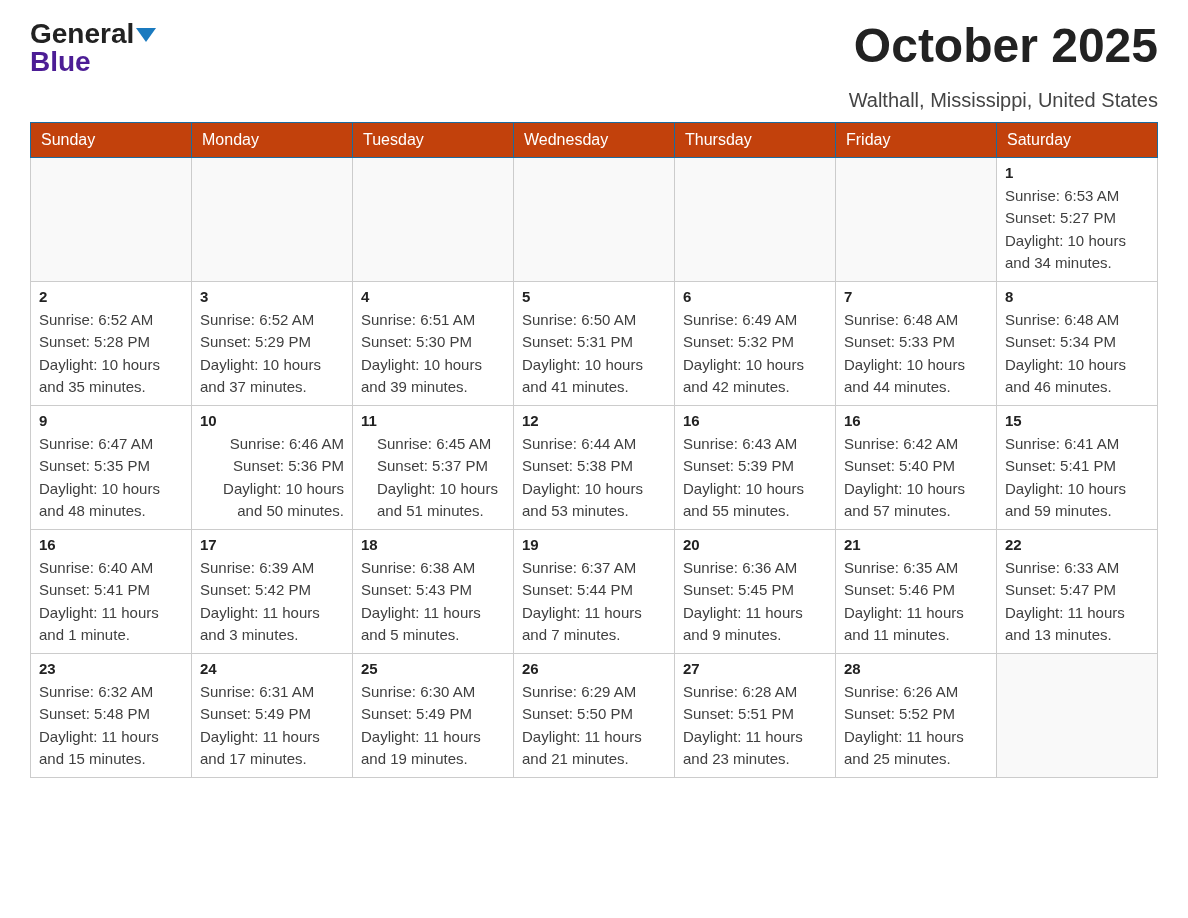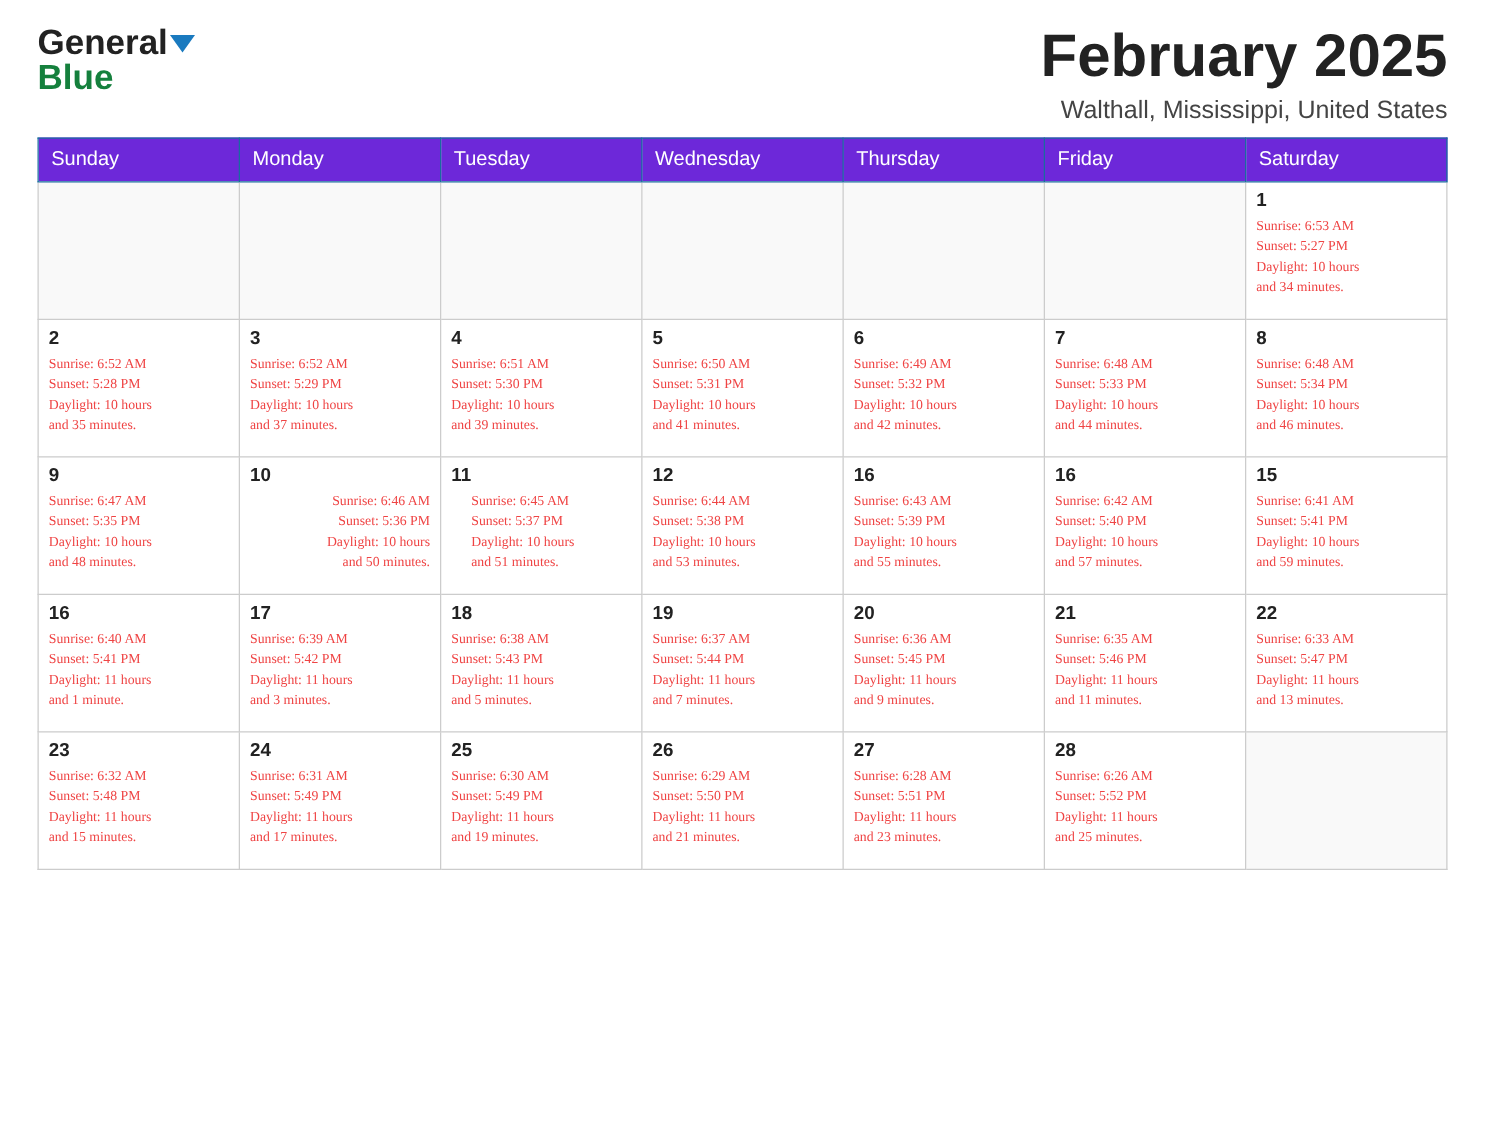--- a/index.html
+++ b/index.html
@@ -24,21 +24,21 @@
     }
     .logo-text-general {
       font-size: 28px;
       font-weight: bold;
       color: #222;
       line-height: 1;
     }
     .logo-text-blue {
       font-size: 28px;
       font-weight: bold;
-      color: #15803d;
+      color: #4c1d95;
       line-height: 1;
     }
     .logo-triangle {
       display: inline-block;
       width: 0;
       height: 0;
       border-left: 10px solid transparent;
       border-right: 10px solid transparent;
       border-top: 14px solid #1a7abf;
       margin-left: 2px;
@@ -51,29 +51,29 @@
     }
     .month-title {
       font-size: 48px;
       font-weight: bold;
       color: #222;
       line-height: 1.1;
     }
     .location-title {
       font-size: 20px;
       color: #444;
-      margin-top: 4px;
+      margin-top: 16px;
     }
     .calendar {
       width: 100%;
       border-collapse: collapse;
       margin-top: 10px;
     }
     .calendar thead th {
-      background: #6d28d9;
+      background: #c2410c;
       color: #fff;
       font-size: 16px;
       font-weight: normal;
       padding: 8px 10px;
       border: 1px solid #1a6ba0;
       text-align: left;
       width: calc(100% / 7);
     }
     .calendar tbody td {
       border: 1px solid #ccc;
@@ -83,24 +83,23 @@
       height: 110px;
     }
     .day-number {
       font-size: 15px;
       font-weight: bold;
       color: #222;
       display: block;
       margin-bottom: 4px;
     }
     .day-info {
-      font-size: 11px;
-      color: #ef4444;
+      font-size: 15px;
+      color: #404040;
       line-height: 1.5;
-      font-family: Liberation Serif, serif;
     }
     .empty-cell {
       background: #f9f9f9;
     }
     .row-border-top td {
       border-top: 2px solid #1a6ba0;
     }
   </style>
 </head>
 <body>
@@ -108,21 +107,21 @@
 <div class="header">
   <div class="logo">
     <div>
       <span class="logo-text-general">General</span><span class="logo-triangle"></span>
     </div>
     <div>
       <span class="logo-text-blue">Blue</span>
     </div>
   </div>
   <div class="title-block">
-    <div class="month-title">February 2025</div>
+    <div class="month-title">October 2025</div>
     <div class="location-title">Walthall, Mississippi, United States</div>
   </div>
 </div>
 
 <table class="calendar">
   <thead>
     <tr>
     <th>Sunday</th>
         <th>Monday</th>
         <th>Tuesday</th>

